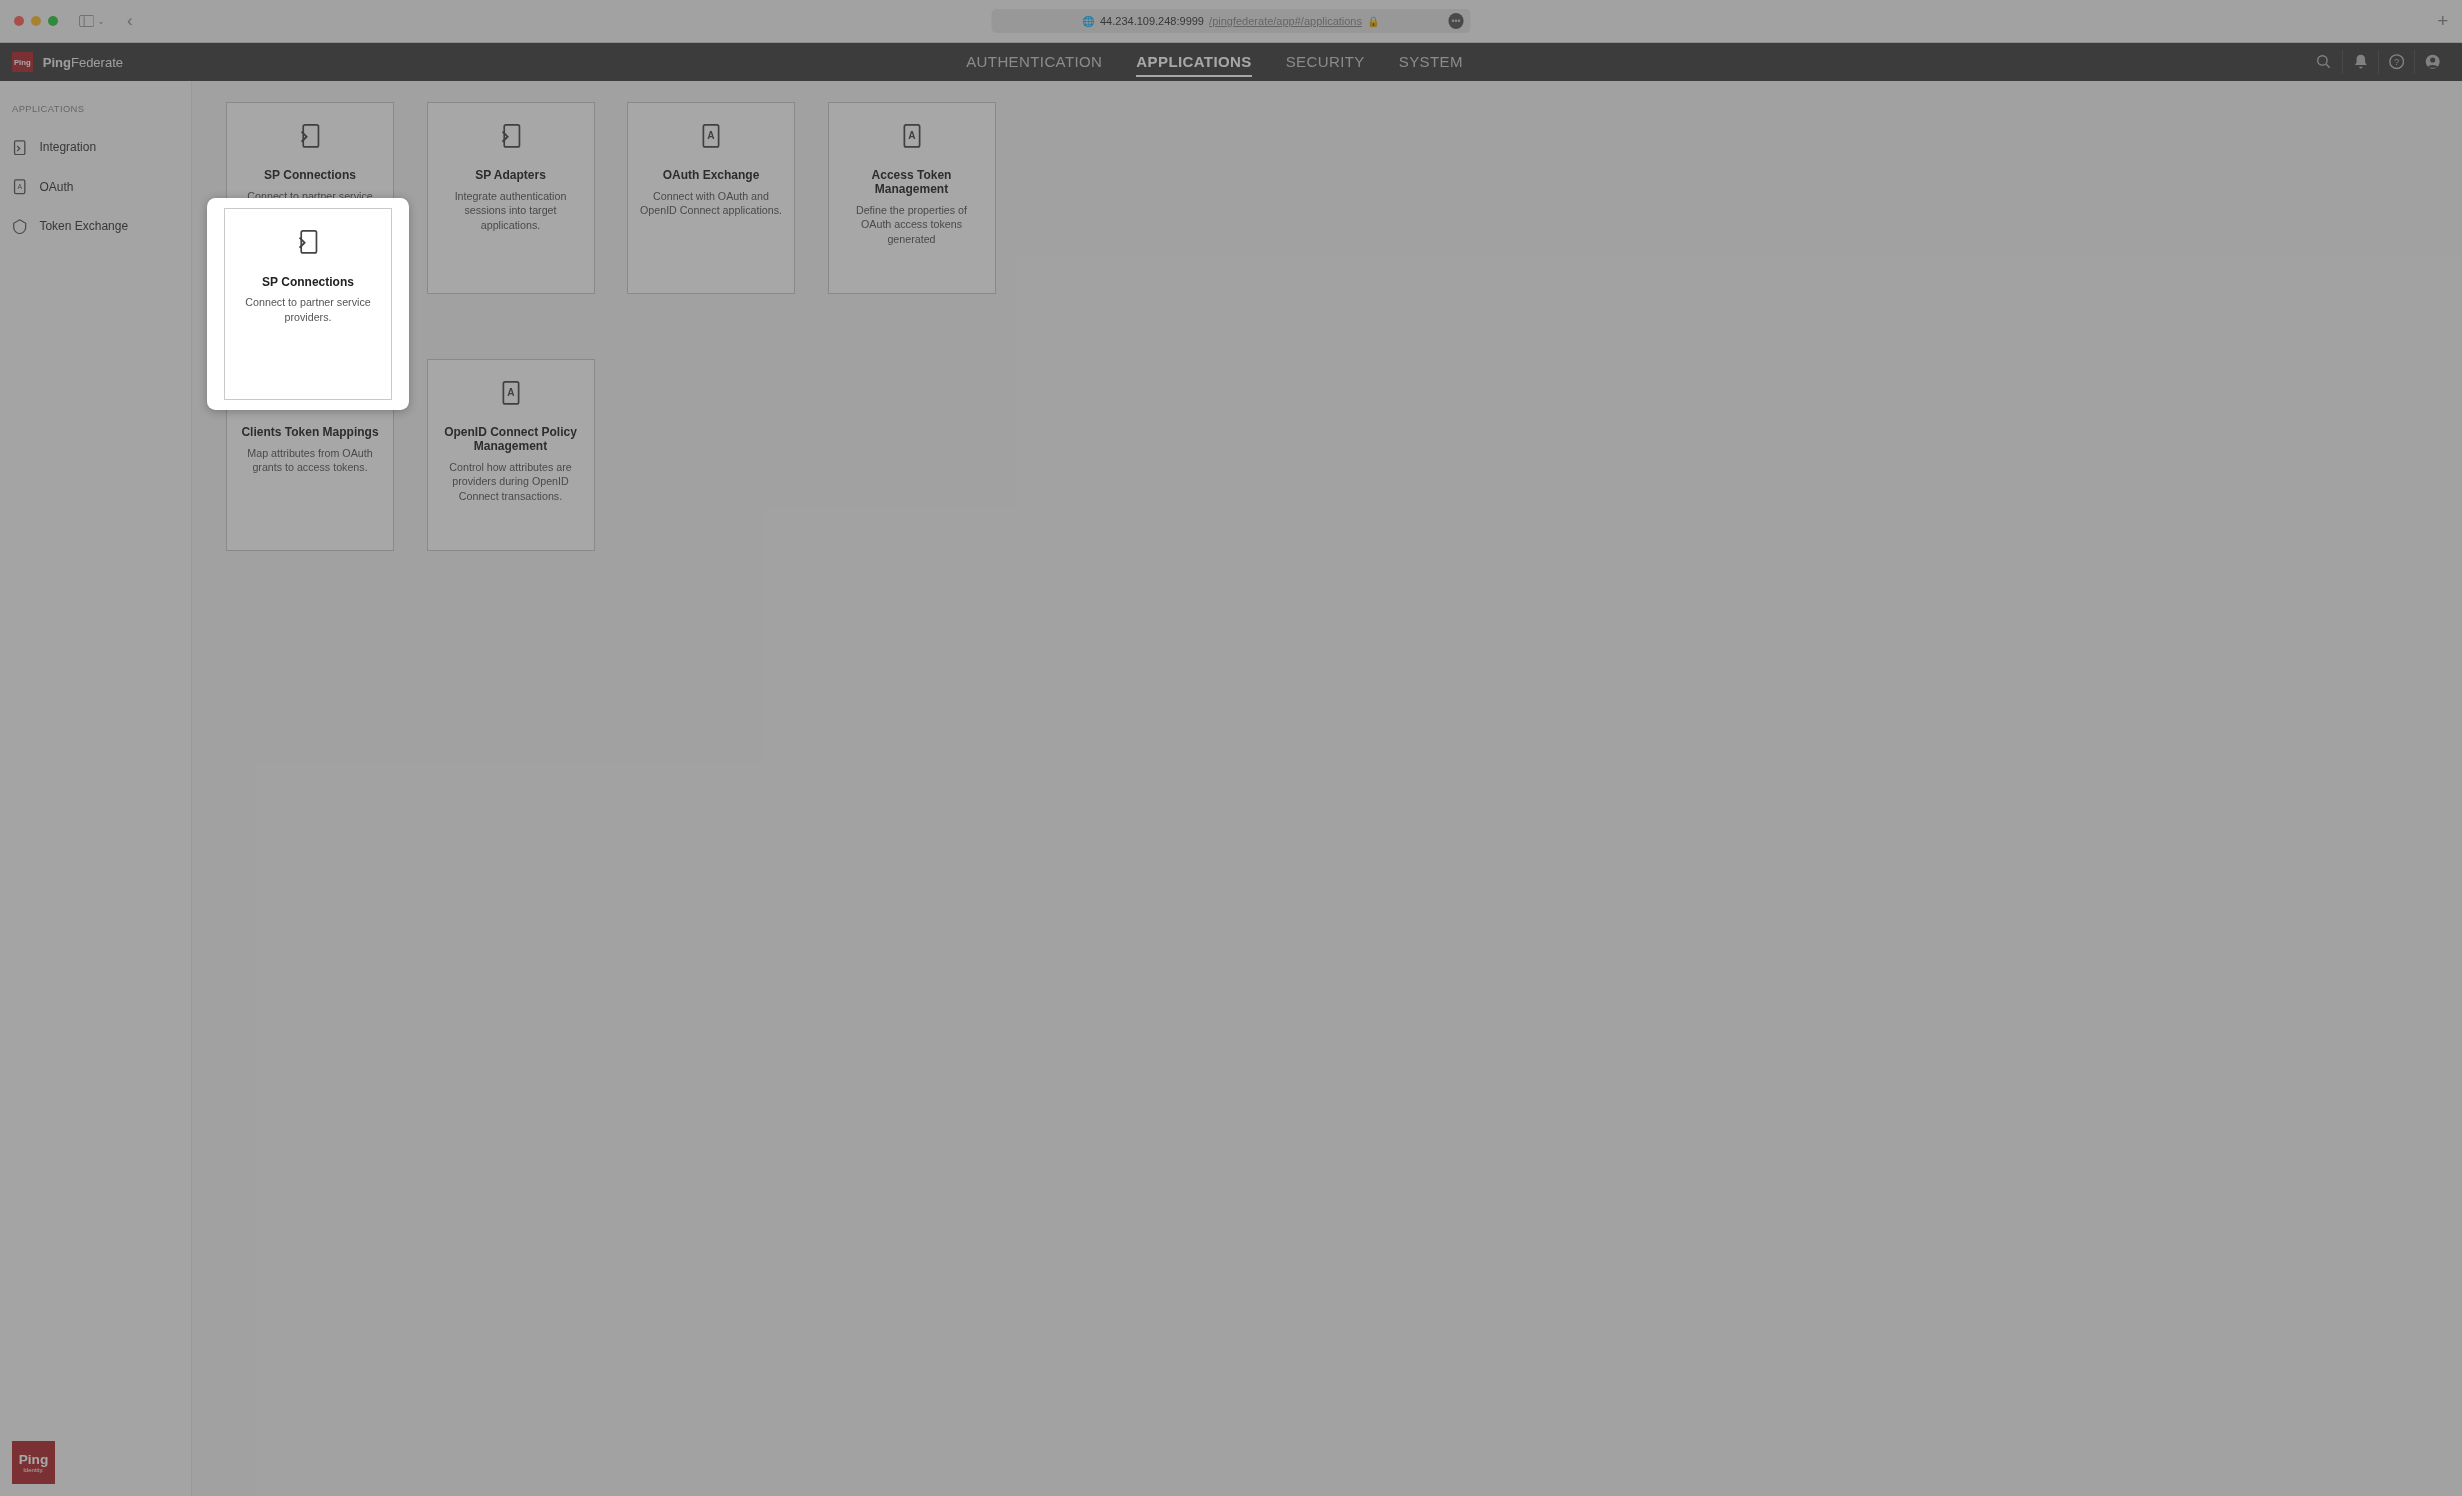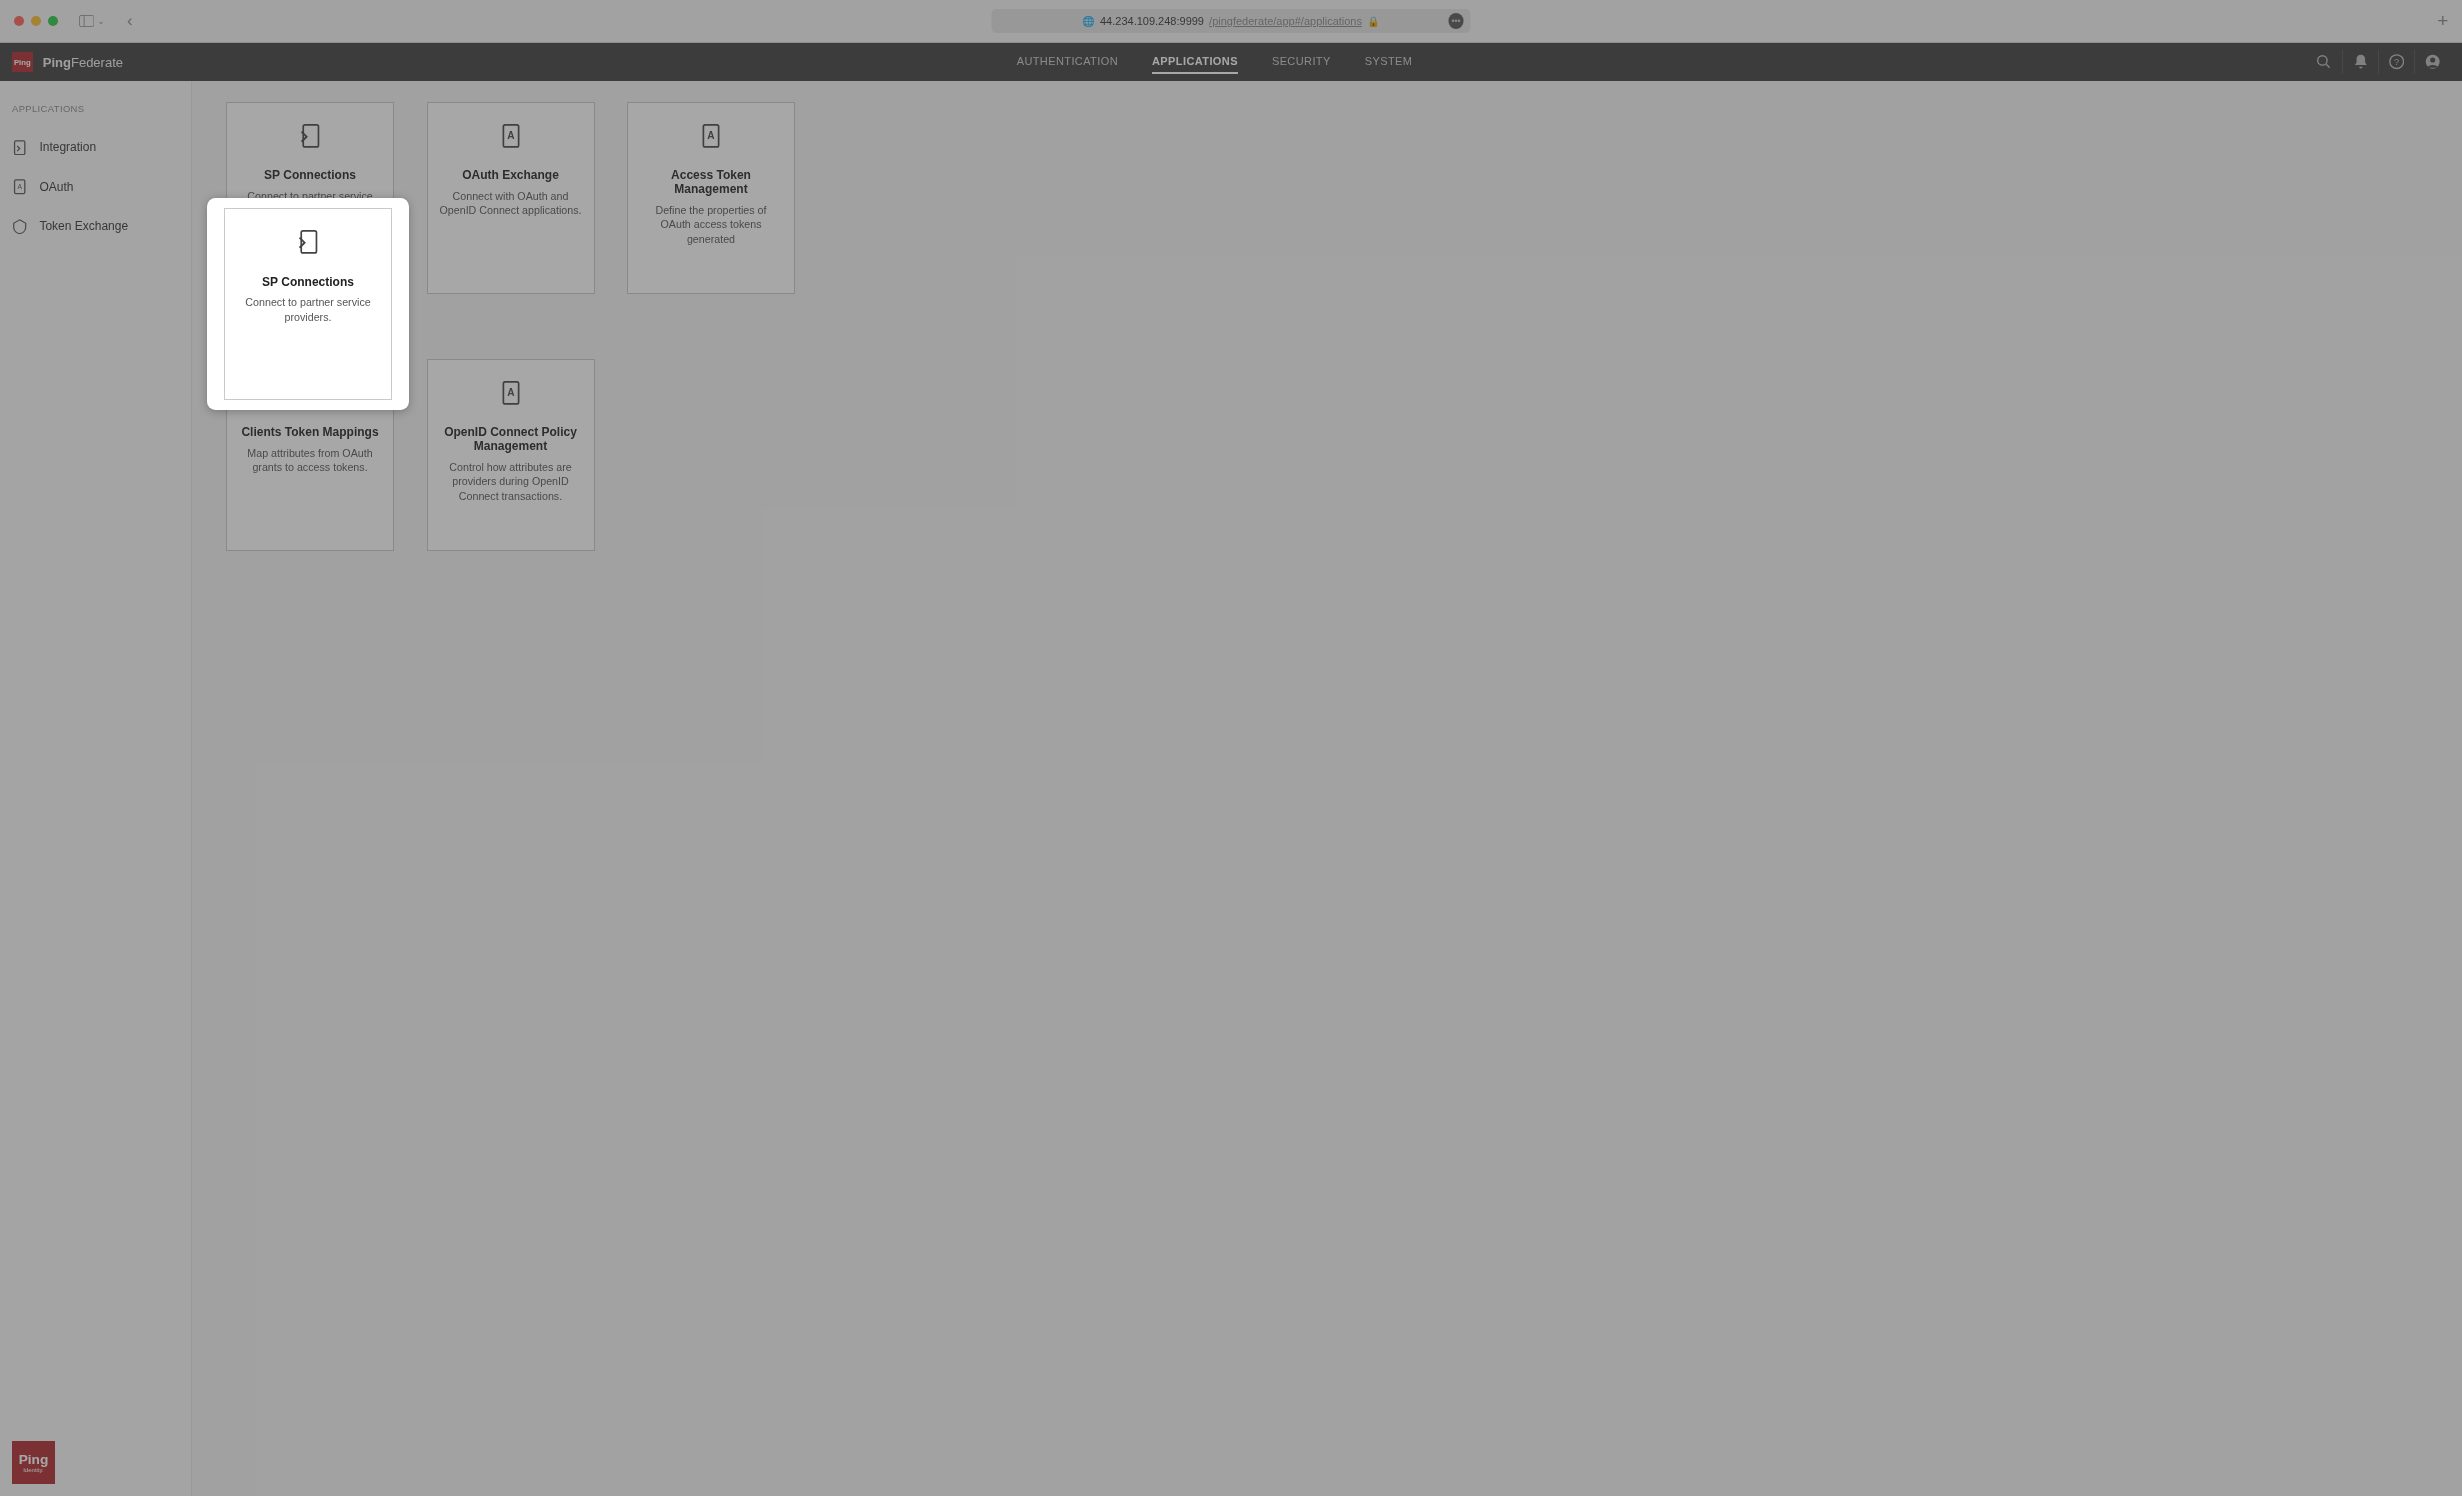--- a/index.html
+++ b/index.html
@@ -40,21 +40,21 @@
   }
   .brand-logo {
     width:20.5px; height:20.5px; background:#b0292e; color:#fff; font-size:7.7px;
     display:flex; align-items:center; justify-content:center; font-weight:bold;
     margin-right:10.3px;
   }
   .brand-text { font-size:13px; font-weight:300; }
   .brand-text .bold { font-weight:600; }
   .top-nav { display:flex; gap:34px; margin:0 auto; }
   .top-nav-item {
-    font-size:11px; letter-spacing:0.4px; color:#ccc; cursor:pointer;
+    font-size:15px; letter-spacing:0.4px; color:#ccc; cursor:pointer;
     padding:5.1px 0;
   }
   .top-nav-item.active { color:#fff; border-bottom:2.6px solid #fff; font-weight:600; }
   .header-icons { display:flex; align-items:center; gap:0; }
   .header-icon {
     width:36px; height:24px; display:flex; align-items:center; justify-content:center;
     color:#bbb; font-size:15.4px; cursor:pointer;
   }
   .header-icon + .header-icon { border-left:0.9px solid #555; }
 
@@ -232,20 +232,30 @@
         <div class="card-icon">
           <svg width="22" height="26" viewBox="0 0 26 30">
               <rect x="5" y="3" width="18" height="26" rx="2" fill="none" stroke="#444" stroke-width="2"></rect>
               <path d="M3 11 L9 17 L3 23" fill="none" stroke="#444" stroke-width="2.2"></path>
             </svg>
         </div>
         <div class="card-title">SP Connections</div>
         <div class="card-desc">Connect to partner service providers.</div>
       </div>
 
+      <div class="card">
+        <div class="card-icon">
+          <svg width="22" height="26" viewBox="0 0 26 30">
+              <rect x="5" y="3" width="18" height="26" rx="2" fill="none" stroke="#444" stroke-width="2"></rect>
+              <path d="M3 11 L9 17 L3 23" fill="none" stroke="#444" stroke-width="2.2"></path>
+            </svg>
+        </div>
+        <div class="card-title">SP Adapters</div>
+        <div class="card-desc">Integrate authentication sessions into target applications.</div>
+      </div>
 
       <div class="card">
         <div class="card-icon">
           <svg width="22" height="26" viewBox="0 0 26 30">
               <rect x="4" y="3" width="18" height="26" rx="2" fill="none" stroke="#444" stroke-width="2"></rect>
               <text x="13" y="20" text-anchor="middle" font-size="12" fill="#444" font-weight="bold">A</text>
             </svg>
         </div>
         <div class="card-title">OAuth Exchange</div>
         <div class="card-desc">Connect with OAuth and OpenID Connect applications.</div>

